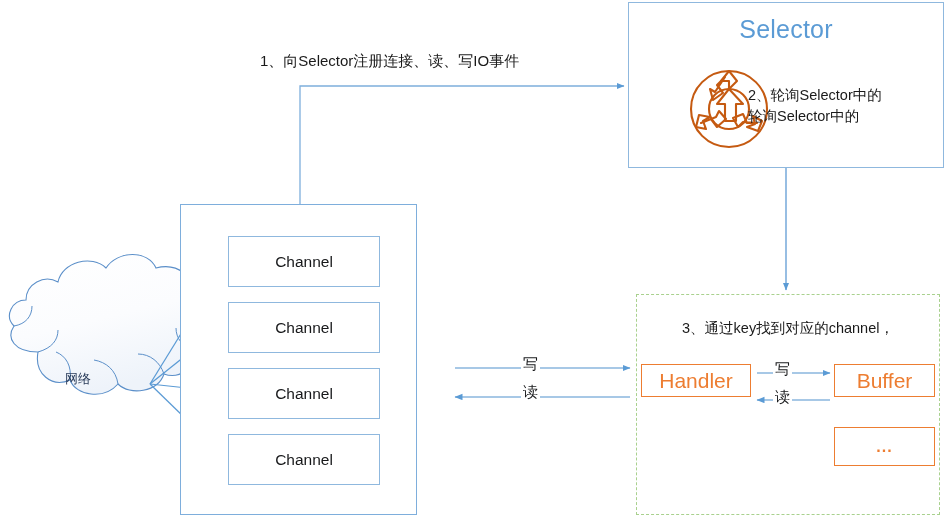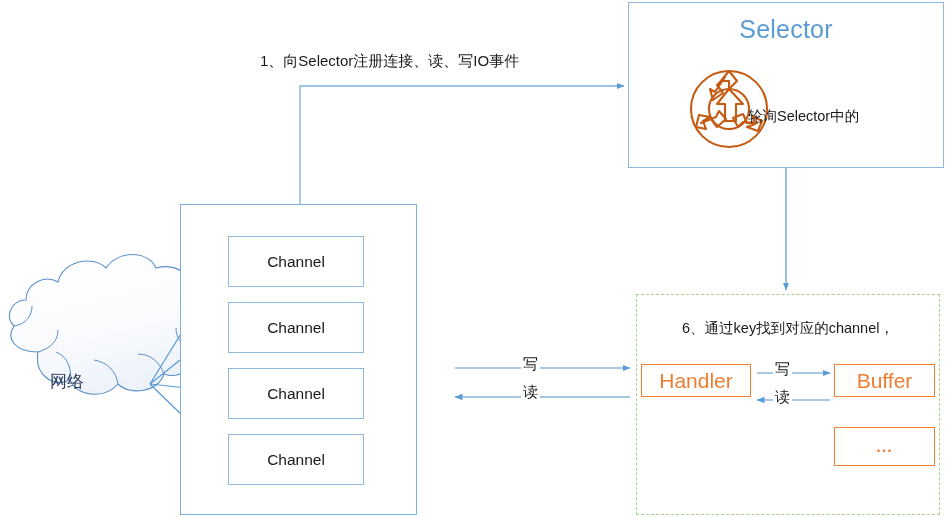--- a/index.html
+++ b/index.html
@@ -57,21 +57,21 @@
   
   #channel-container {
     left: 180px; top: 204px;
     width: 237px; height: 311px;
     border: 1.4px solid #7EAEDC;
   }
   .channel-box {
     position: absolute;
     box-sizing: border-box;
     left: 228px;
-    width: 136px;
+    width: 152px;
     height: 51px;
     border: 1.2px solid #8FB8DE;
     background: #ffffff;
     display: flex;
     align-items: center;
     justify-content: center;
     font-size: 15.5px;
     color: #17181a;
   }
   #channel-0 { top: 236px; }
@@ -129,21 +129,22 @@
     white-space: nowrap;
     margin-top: 8px;
   }
   #label-step1 {
     left: 260px; top: 44px;
     font-size: 15px;
   }
   #cloud-label {
     left: 50px; top: 362px;
     width: 56px;
-    font-size: 17px;
+    text-align: center;
+    font-size: 13px;
     color: #2b3d5b;
   }
   .arrow-word {
     position: absolute;
     font-size: 15px;
     color: #17181a;
     background: #ffffff;
     padding: 0 2px;
   }
   #word-write-left  { left: 521px; top: 355px; }
@@ -231,40 +232,40 @@
         <path d="M46,18 L38,26 L44,34 L34,41 L31,30 L36,33 Z"></path>
         <path d="M17,68 L27,70 L24,62 L31,58 L20,56 L17,68 Z"></path>
         <path d="M22,64 L32,60 L38,68 L47,60 L40,52 L37,58 Z"></path>
         <path d="M83,62 L74,57 L76,65 L68,68 L79,72 L83,62 Z"></path>
         <path d="M78,64 L68,64 L64,55 L54,59 L59,68 L64,63 Z"></path>
         <path d="M50,30 L38,45 L46,45 L46,62 L57,62 L57,45 L64,45 Z"></path>
       </g>
     </svg>
 
     <div id="selector-note">
-      <br>
+      <span>2、轮询Selector中的</span><br>
       <span>轮询Selector中的</span>
     </div>
   </div>
 
   <div class="flabel" id="label-step1">1、向Selector注册连接、读、写IO事件</div>
 
   <div class="box" id="channel-container"></div>
 
   <div class="channel-box" id="channel-0">Channel</div>
   <div class="channel-box" id="channel-1">Channel</div>
   <div class="channel-box" id="channel-2">Channel</div>
   <div class="channel-box" id="channel-3">Channel</div>
 
   <div class="flabel" id="cloud-label">网络</div>
 
   <div class="box" id="green-region"></div>
 
   <div id="green-note">
-    <span>6、通过key找到对应的channel，</span><br>
+    <span>3、通过key找到对应的channel，</span><br>
   </div>
 
   <div class="orange-box" id="handler-box">Handler</div>
   <div class="orange-box" id="buffer-box">Buffer</div>
   <div class="orange-box" id="ellipsis-box">...</div>
 
   <div class="arrow-word" id="word-write-left">写</div>
   <div class="arrow-word" id="word-read-left">读</div>
   <div class="arrow-word" id="word-write-mid">写</div>
   <div class="arrow-word" id="word-read-mid">读</div>

